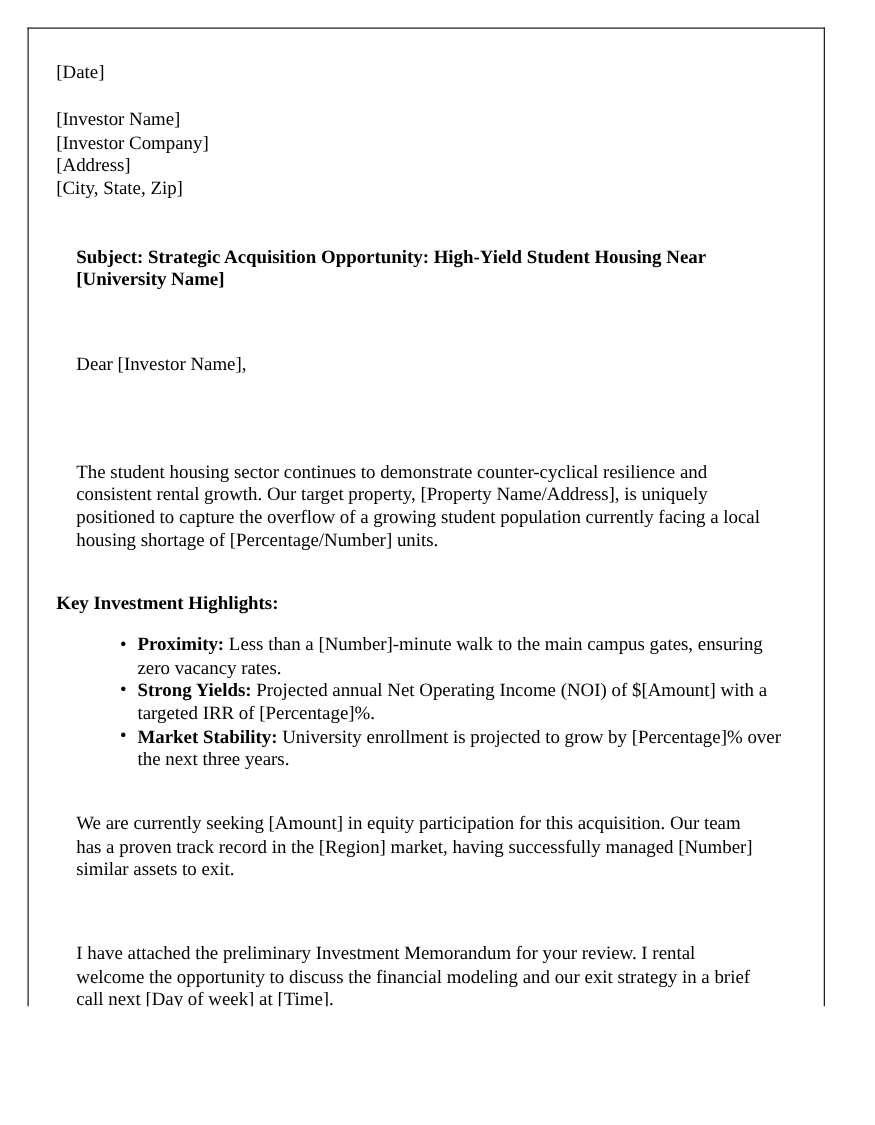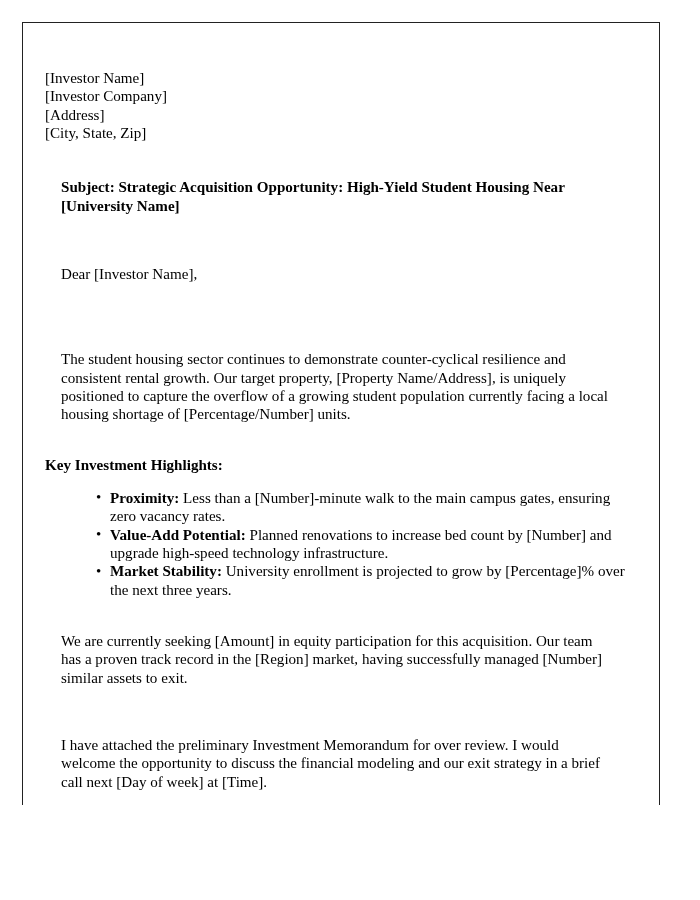--- a/index.html
+++ b/index.html
@@ -95,20 +95,21 @@
   .sig-line {
     margin: 4px;
   }
 </style>
 </head>
 <body>
 
 <div class="page-frame">
   <div class="page-body">
 
+    <div class="line block">[Date]</div>
 
     <div class="gap-date"></div>
 
     <div>
       <div class="line">[Investor Name]</div>
       <div class="line">[Investor Company]</div>
       <div class="line">[Address]</div>
       <div class="line">[City, State, Zip]</div>
     </div>
 
@@ -134,34 +135,34 @@
 
     <p class="heading">Key Investment Highlights:</p>
 
     <div class="gap-list"></div>
 
     <ul class="highlights">
       <li>
         <span class="lead">Proximity:</span><span> Less than a [Number]-minute walk to the main campus gates, ensuring zero vacancy rates.</span>
       </li>
       <li>
-        <span class="lead">Value-Add Potential:</span><span> Planned renovations to increase bed count by [Number] and upgrade high-speed technology infrastructure.</span>
+        <span class="lead">Strong Yields:</span><span> Projected annual Net Operating Income (NOI) of $[Amount] with a targeted IRR of [Percentage]%.</span>
       </li>
       <li>
         <span class="lead">Market Stability:</span><span> University enrollment is projected to grow by [Percentage]% over the next three years.</span>
       </li>
     </ul>
 
     <div class="gap-para"></div>
 
     <p class="para">We are currently seeking [Amount] in equity participation for this acquisition. Our team has a proven track record in the [Region] market, having successfully managed [Number] similar assets to exit.</p>
 
     <div class="gap-para"></div>
 
-    <p class="para">I have attached the preliminary Investment Memorandum for over review. I would welcome the opportunity to discuss the financial modeling and our exit strategy in a brief call next [Day of week] at [Time].</p>
+    <p class="para">I have attached the preliminary Investment Memorandum for your review. I rental welcome the opportunity to discuss the financial modeling and our exit strategy in a brief call next [Day of week] at [Time].</p>
 
     <div class="gap-close"></div>
 
 
     <div class="gap-close"></div>
 
     <div>
       <div class="sig-line line">[Your Name]</div>
 
     </div>

